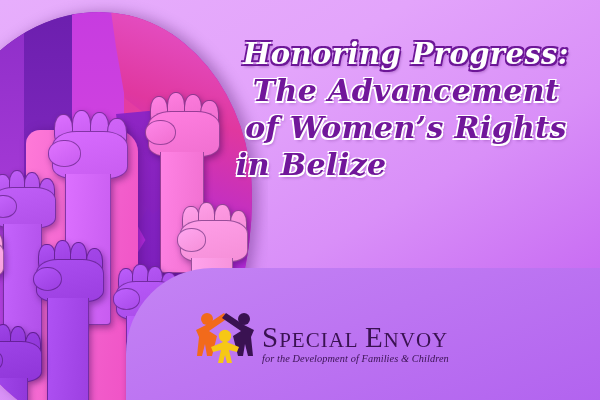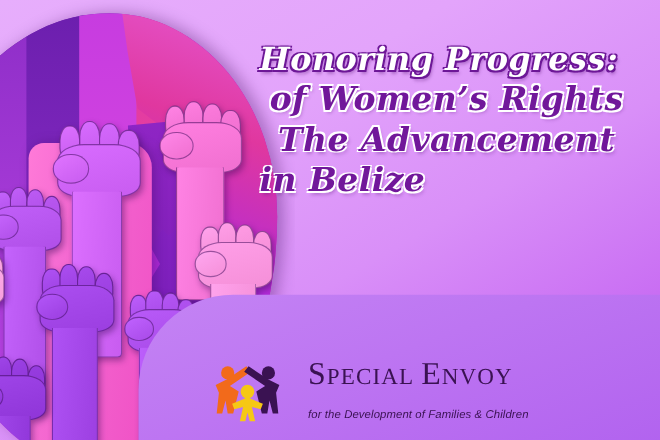--- a/index.html
+++ b/index.html
@@ -82,46 +82,46 @@
     font-weight:bold;font-style:italic;
     letter-spacing:.4px;line-height:1.0;
     margin:0 0 7px 0;white-space:nowrap;
   }
   .t1{
     font-size:29px;color:#ffffff;
     text-shadow:
       -1.6px -1.6px 0 #6d1797, 1.6px -1.6px 0 #6d1797,
       -1.6px  1.6px 0 #6d1797, 1.6px  1.6px 0 #6d1797,
        0 0 2px #6d1797, 2px 3px 3px rgba(80,15,110,.35);
-    text-align:left;
+    text-align:center;
   }
   .t2,.t3,.t4{
     font-size:30px;color:#71179a;
     text-shadow:
       -1.5px -1.5px 0 #ffffff, 1.5px -1.5px 0 #ffffff,
       -1.5px  1.5px 0 #ffffff, 1.5px  1.5px 0 #ffffff,
        2px 3px 3px rgba(90,20,120,.3);
   }
   .t3{text-align:center;}
   .t4{text-align:left;padding-right:4px;}
 
   
-  #logo{position:absolute;left:192px;bottom:16px;display:flex;align-items:flex-start;gap:22px;}
+  #logo{position:absolute;left:192px;bottom:36px;display:flex;align-items:flex-end;gap:4px;}
   #logo-mark{width:66px;height:58px;flex:none;}
   #logo-text{display:flex;flex-direction:column;line-height:1;}
   .brand{
     font-family:"Liberation Serif", serif;
     color:#3a1252;letter-spacing:1px;white-space:nowrap;
   }
   .brand .big{font-size:29px;}
   .brand .sml{font-size:21px;}
   .tagline{
-    font-family:Liberation Sans, sans-serif;font-style:italic;
+    font-family:Liberation Serif, serif;font-style:italic;
     font-size:10.3px;color:#3a1252;letter-spacing:.1px;
-    margin-top:18px;white-space:nowrap;text-align:center;
+    margin-top:2px;white-space:nowrap;text-align:center;
   }
 </style>
 </head>
 <body>
 
 <div id="poster">
 
   <div id="art">
     <div id="head">
 
@@ -204,22 +204,22 @@
             <div class="arm" style="left: 10.54px; top: 54px; width: 37.2px; height: 90px; background: linear-gradient(95deg, rgb(163, 73, 236), rgb(143, 53, 216)); border-radius: 0px 0px 4px 4px;"></div>
           </div>
         </div>
     </div>
   </div>
 
   <div id="panel"></div>
 
   <div id="title">
     <div class="tline t1">Honoring Progress:</div>
+    <div class="tline t2">The Advancement</div>
     <div class="tline t3">of Women’s Rights</div>
-    <div class="tline t2">The Advancement</div>
     <div class="tline t4">in Belize</div>
   </div>
 
   <div id="logo">
     <svg id="logo-mark" viewBox="0 0 66 58">
 
       <g id="lg-left" fill="#f26a1b">
         <circle cx="15" cy="13" r="6"></circle>
         <path d="M4 24 L14 19 L32 7 L36 12 L17 25 L25 30 L20 50 L15 50 L13 38
                  L10 50 L5 50 L7 31 Z"></path>

